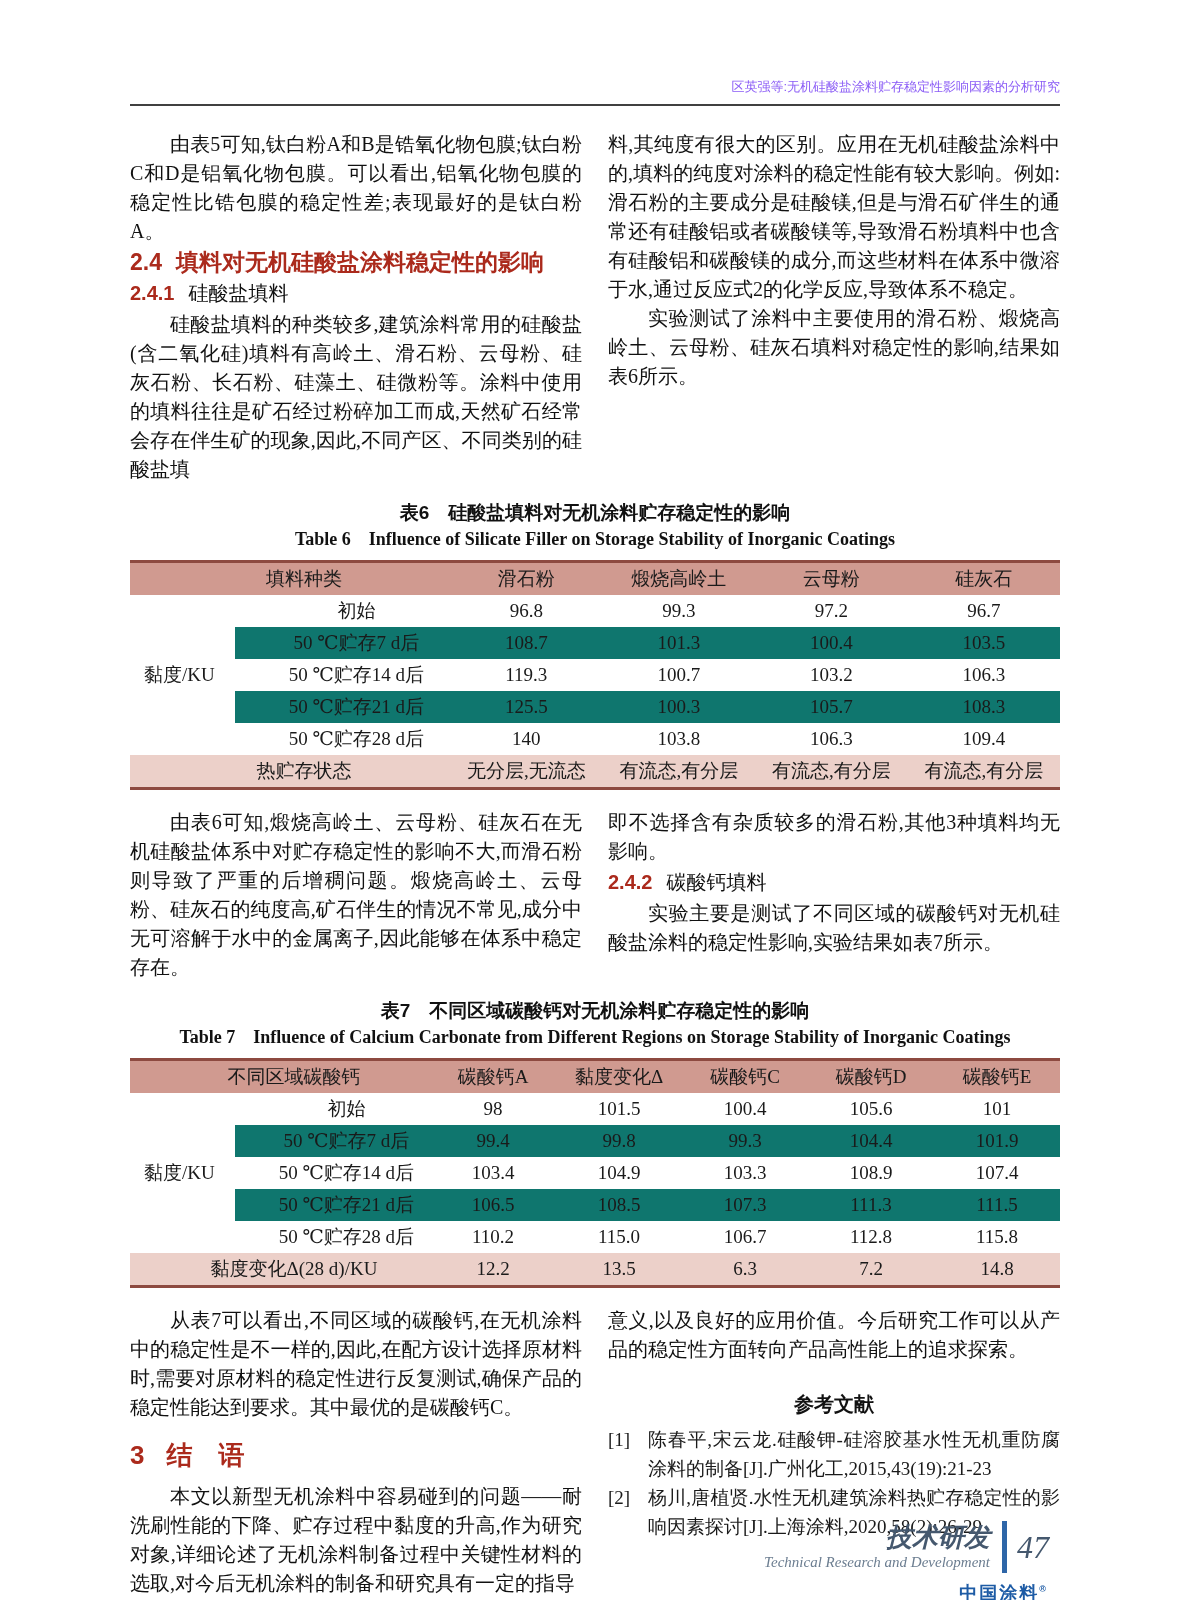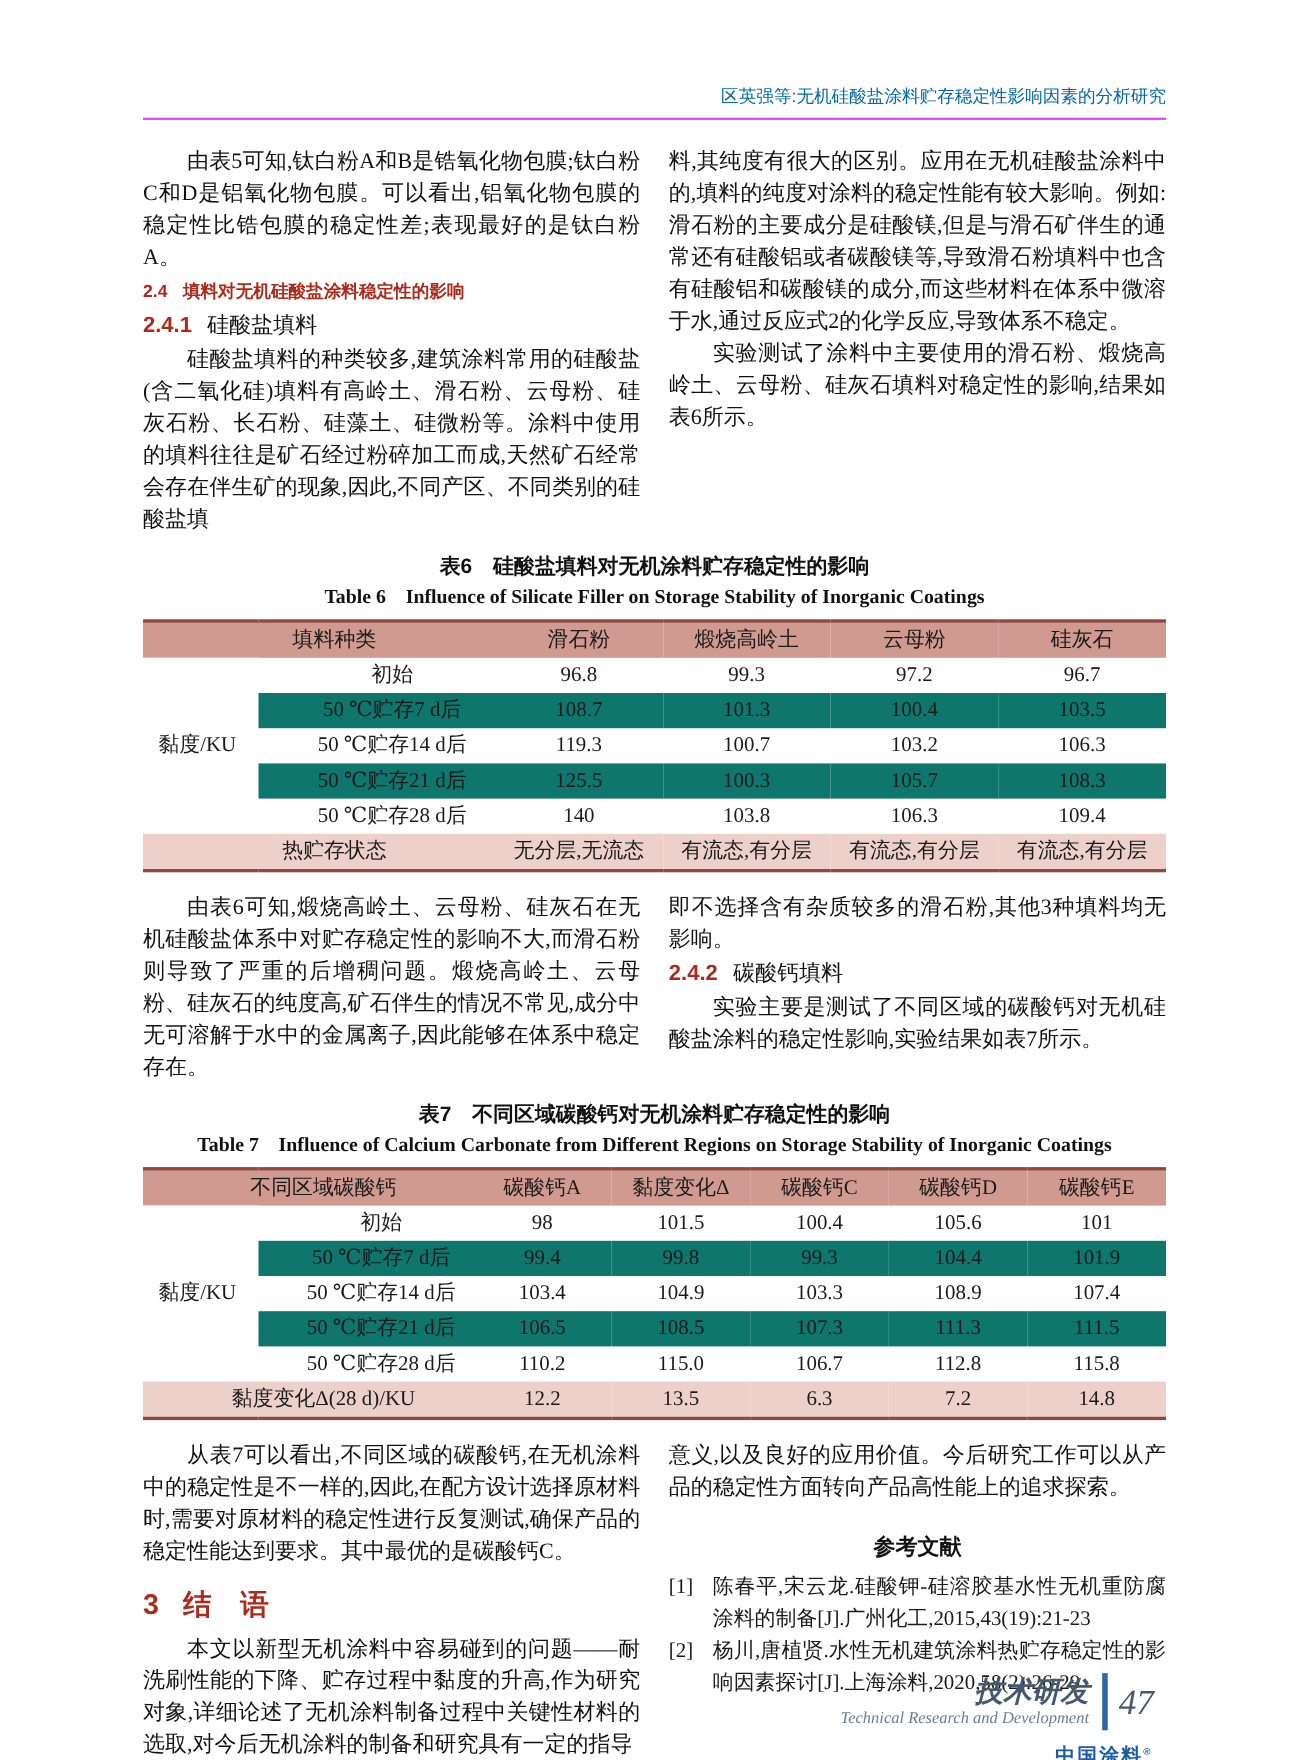--- a/index.html
+++ b/index.html
@@ -11,40 +11,40 @@
     font-family:"Liberation Serif","DejaVu Serif",serif;
     color:#1a1a1a;
     overflow:hidden;
   }
   .content { width:930px; margin-left:130px; padding-top:78px; }
 
   
   .running-header {
     text-align:right;
     font-family:"Liberation Sans","DejaVu Sans",sans-serif;
-    font-size:16px; color:#0369a1;
+    font-size:13px; color:#8b5cf6;
     padding-bottom:8px;
-    border-bottom:2px solid #d946ef;
+    border-bottom:2px solid #404040;
   }
 
   
   .cols { display:flex; gap:26px; }
   .col { flex:1 1 0; min-width:0; }
 
   .para {
     font-size:20px; line-height:29px;
     text-align:justify;
     color:#111111;
   }
   .para.indent { text-indent:2em; }
 
   .h-red {
     font-family:"Liberation Sans","DejaVu Sans",sans-serif;
     font-weight:bold; color:#ab2a1c;
-    font-size:16px; line-height:29px;
+    font-size:23px; line-height:29px;
     margin:2px 0;
   }
   .h-red .num { margin-right:14px; }
   .h-sub { font-size:20px; line-height:29px; margin:2px 0; }
   .h-sub .num {
     font-family:"Liberation Sans","DejaVu Sans",sans-serif;
     font-weight:bold; color:#ab2a1c; margin-right:14px;
   }
   .h-sub .t { color:#111111; }
 

